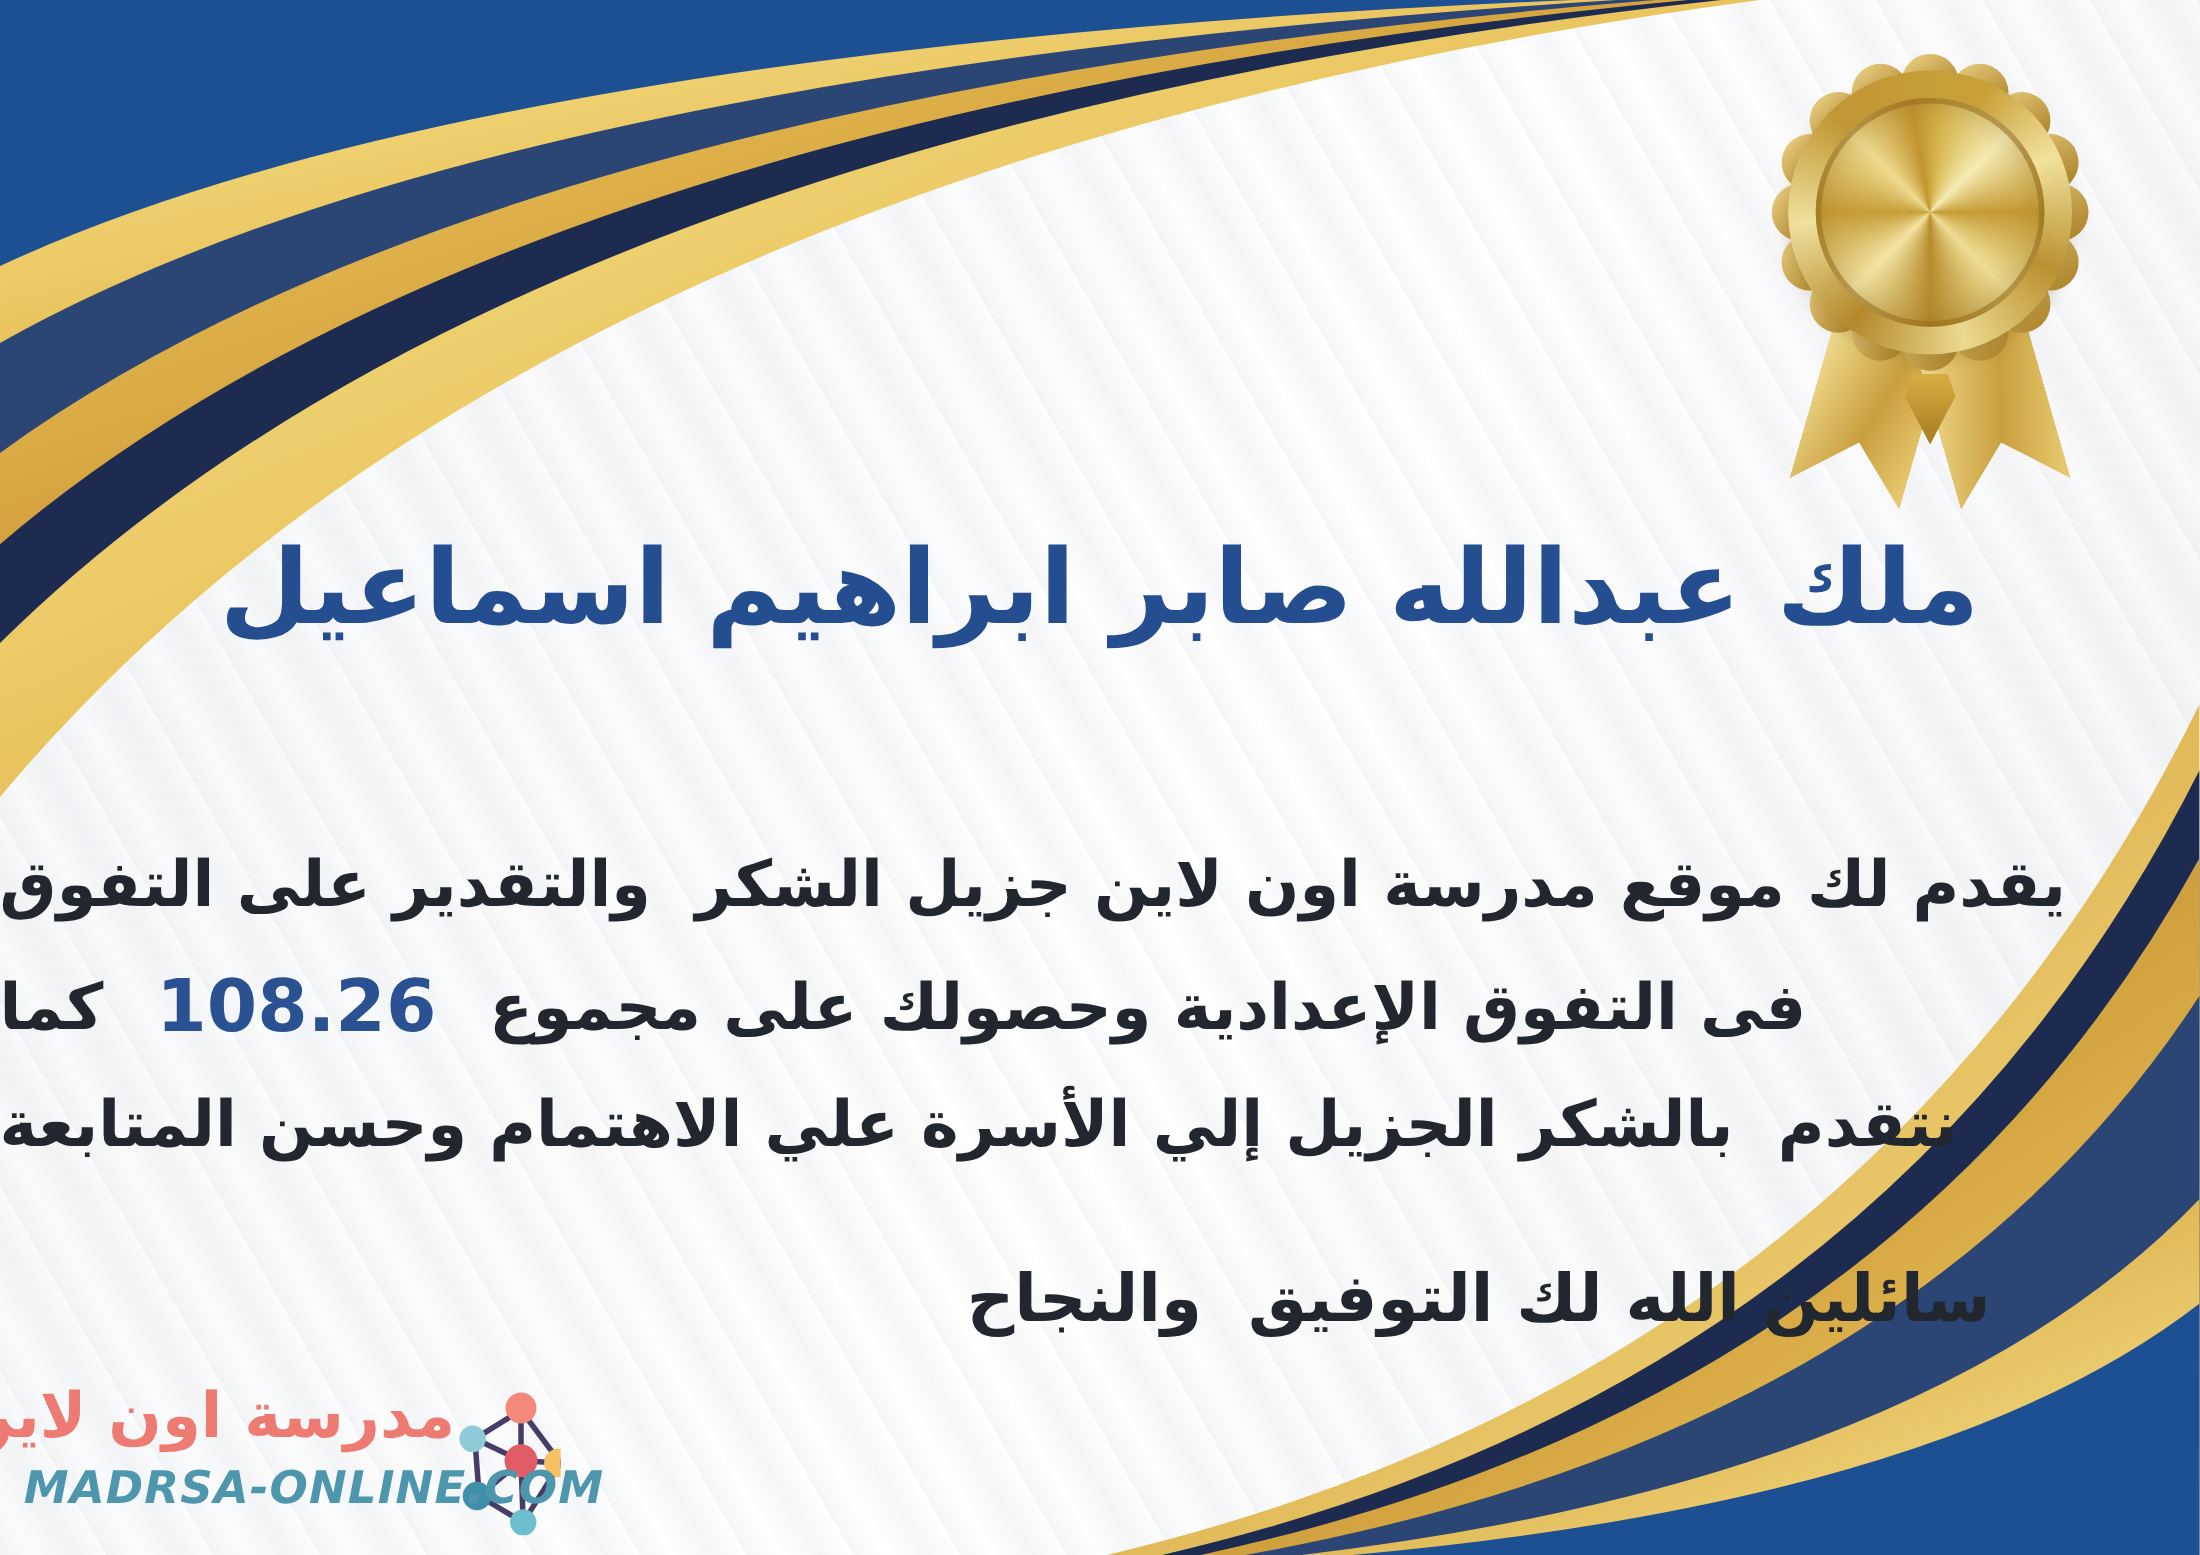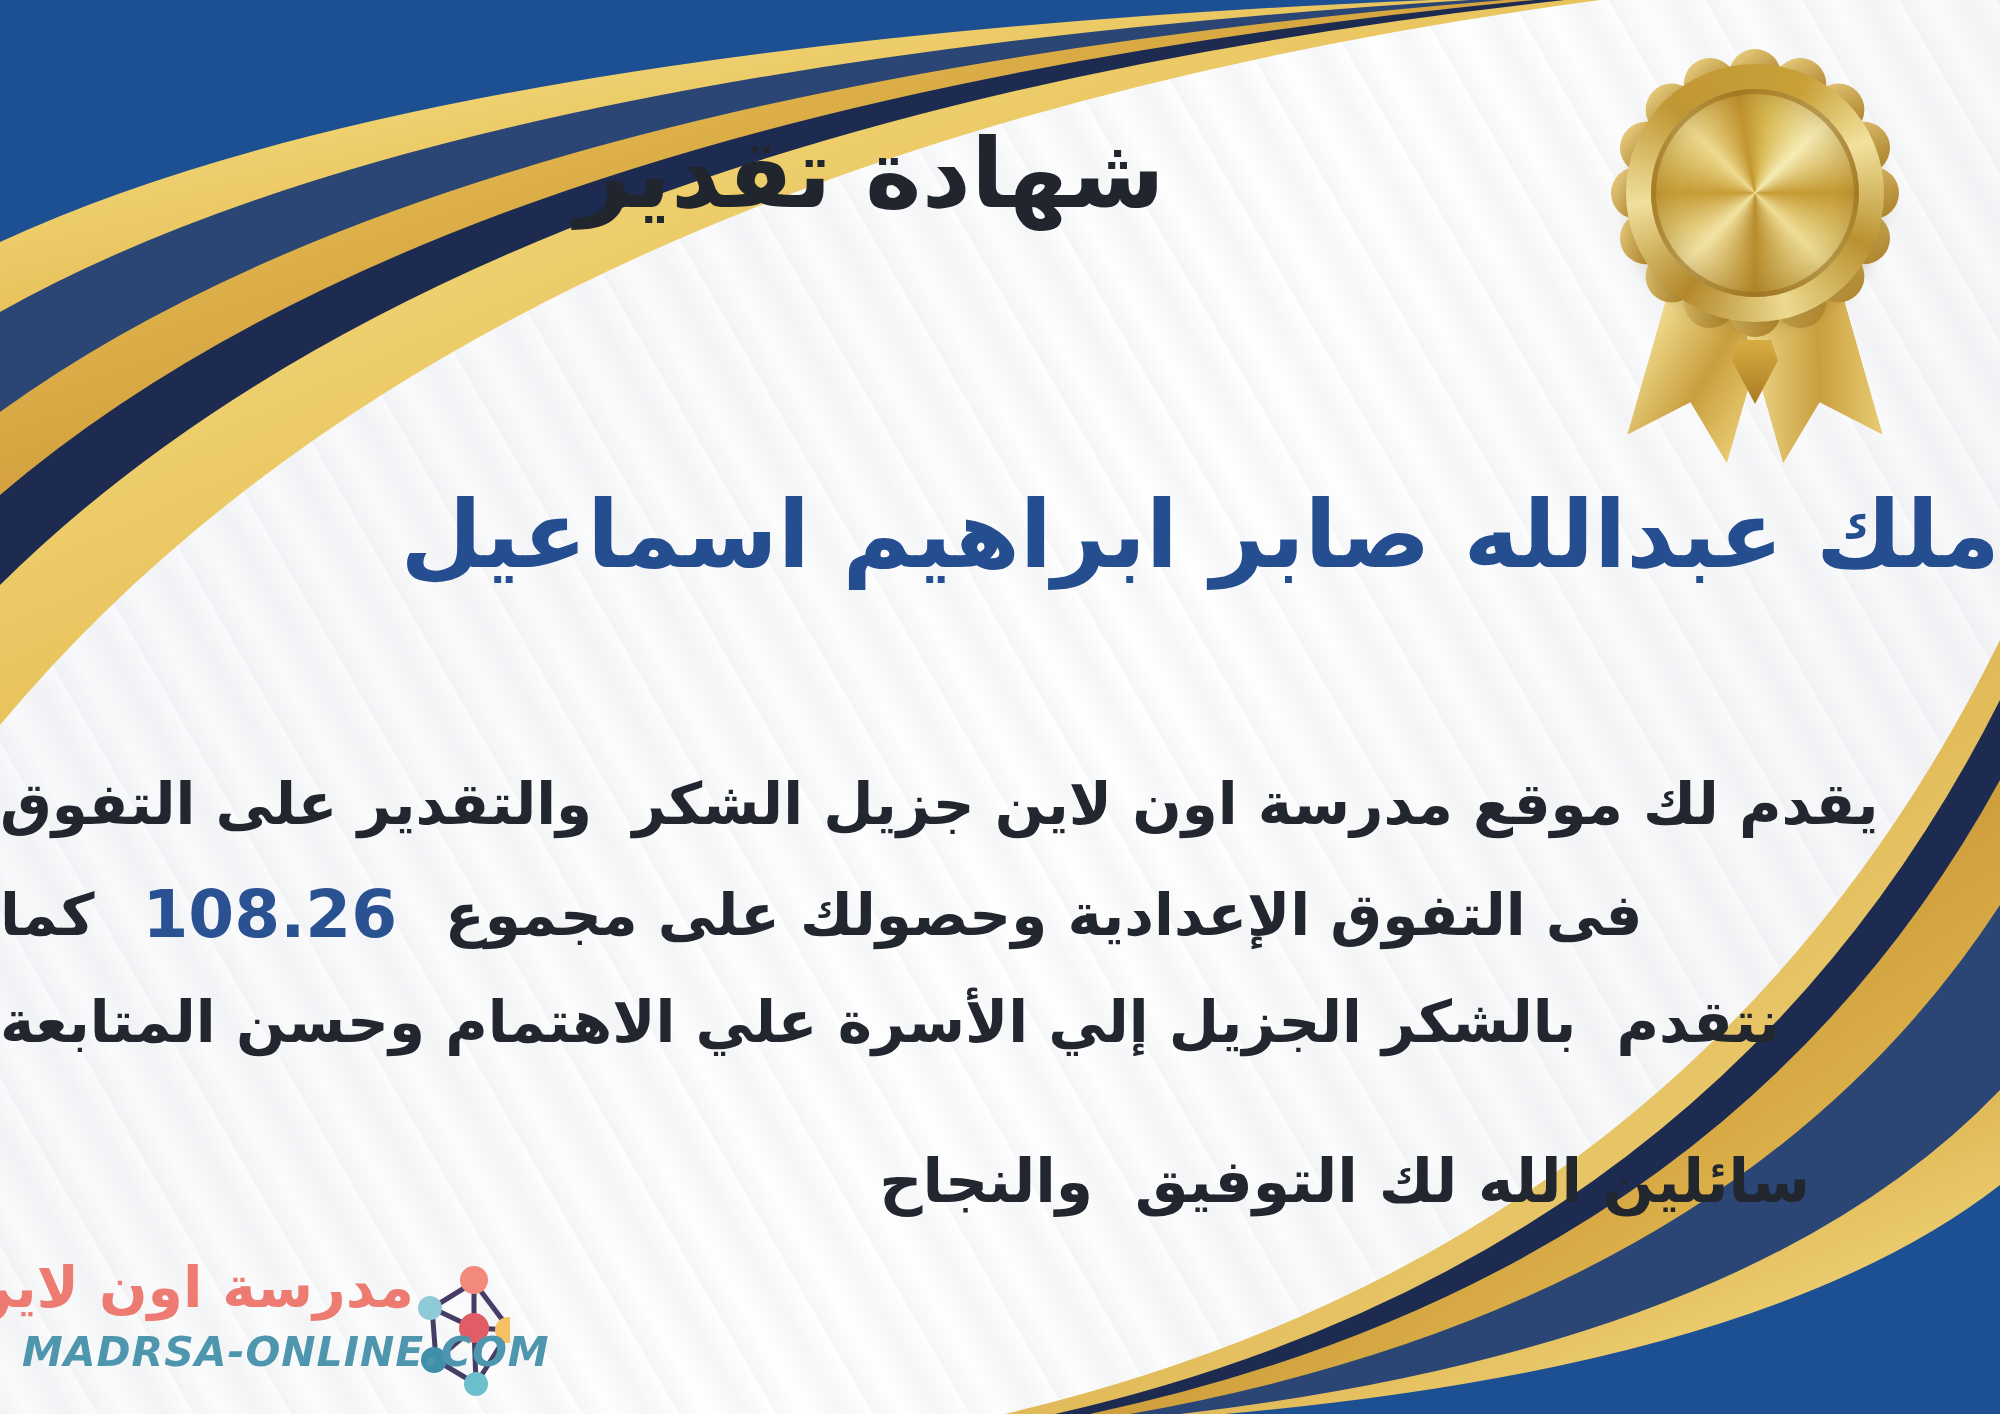--- a/index.html
+++ b/index.html
@@ -14,21 +14,21 @@
   }
   .corner-svg{position:absolute;left:0;top:0;z-index:1;}
   .content{position:absolute;left:0;top:0;width:2000px;height:1414px;z-index:2;}
 
   .title{
     position:absolute;left:0;top:118px;width:1740px;text-align:center;
     font-size:96px;font-weight:bold;color:#21252e;letter-spacing:0;
     white-space:pre;
   }
   .recipient{
-    position:absolute;left:0;top:480px;width:2000px;text-align:right;
+    position:absolute;left:0;top:480px;width:2000px;text-align:center;
     font-size:94px;font-weight:bold;color:#254e90;white-space:pre;
   }
   .body-text{
     position:absolute;left:0;top:735px;width:2000px;text-align:left;
     font-size:58px;font-weight:bold;color:#22262f;line-height:1.0;margin-top:40px;
   }
   .body-line{white-space:pre;margin-bottom:47px;}
   .score{
     color:#2a5292;font-size:66px;font-weight:bold;margin:0 48px;
     display:inline-block;transform:translateY(2px);
@@ -145,21 +145,20 @@
         <circle cx="145" cy="27" r="26"></circle>
           <circle cx="190.2" cy="36" r="26"></circle>
         <circle cx="228.4" cy="61.6" r="26"></circle>
           <circle cx="254" cy="99.8" r="26"></circle>
       </g>
     </svg>
     <div class="medal-outer"></div>
     <div class="medal-face"></div>
   </div>
 
-  <div class="title">شهادة تقدير</div>
 
   <div class="recipient">ملك عبدالله صابر ابراهيم اسماعيل</div>
 
   <div class="body-text">
     <div class="body-line">يقدم لك موقع مدرسة اون لاين جزيل الشكر  والتقدير على التفوق</div>
     <div class="body-line"><span>فى التفوق الإعدادية وحصولك على مجموع</span><span class="score">108.26</span><span>كما</span></div>
     <div class="body-line">نتقدم  بالشكر الجزيل إلي الأسرة علي الاهتمام وحسن المتابعة</div>
   </div>
 
   <div class="closing">سائلين الله لك التوفيق  والنجاح</div>

